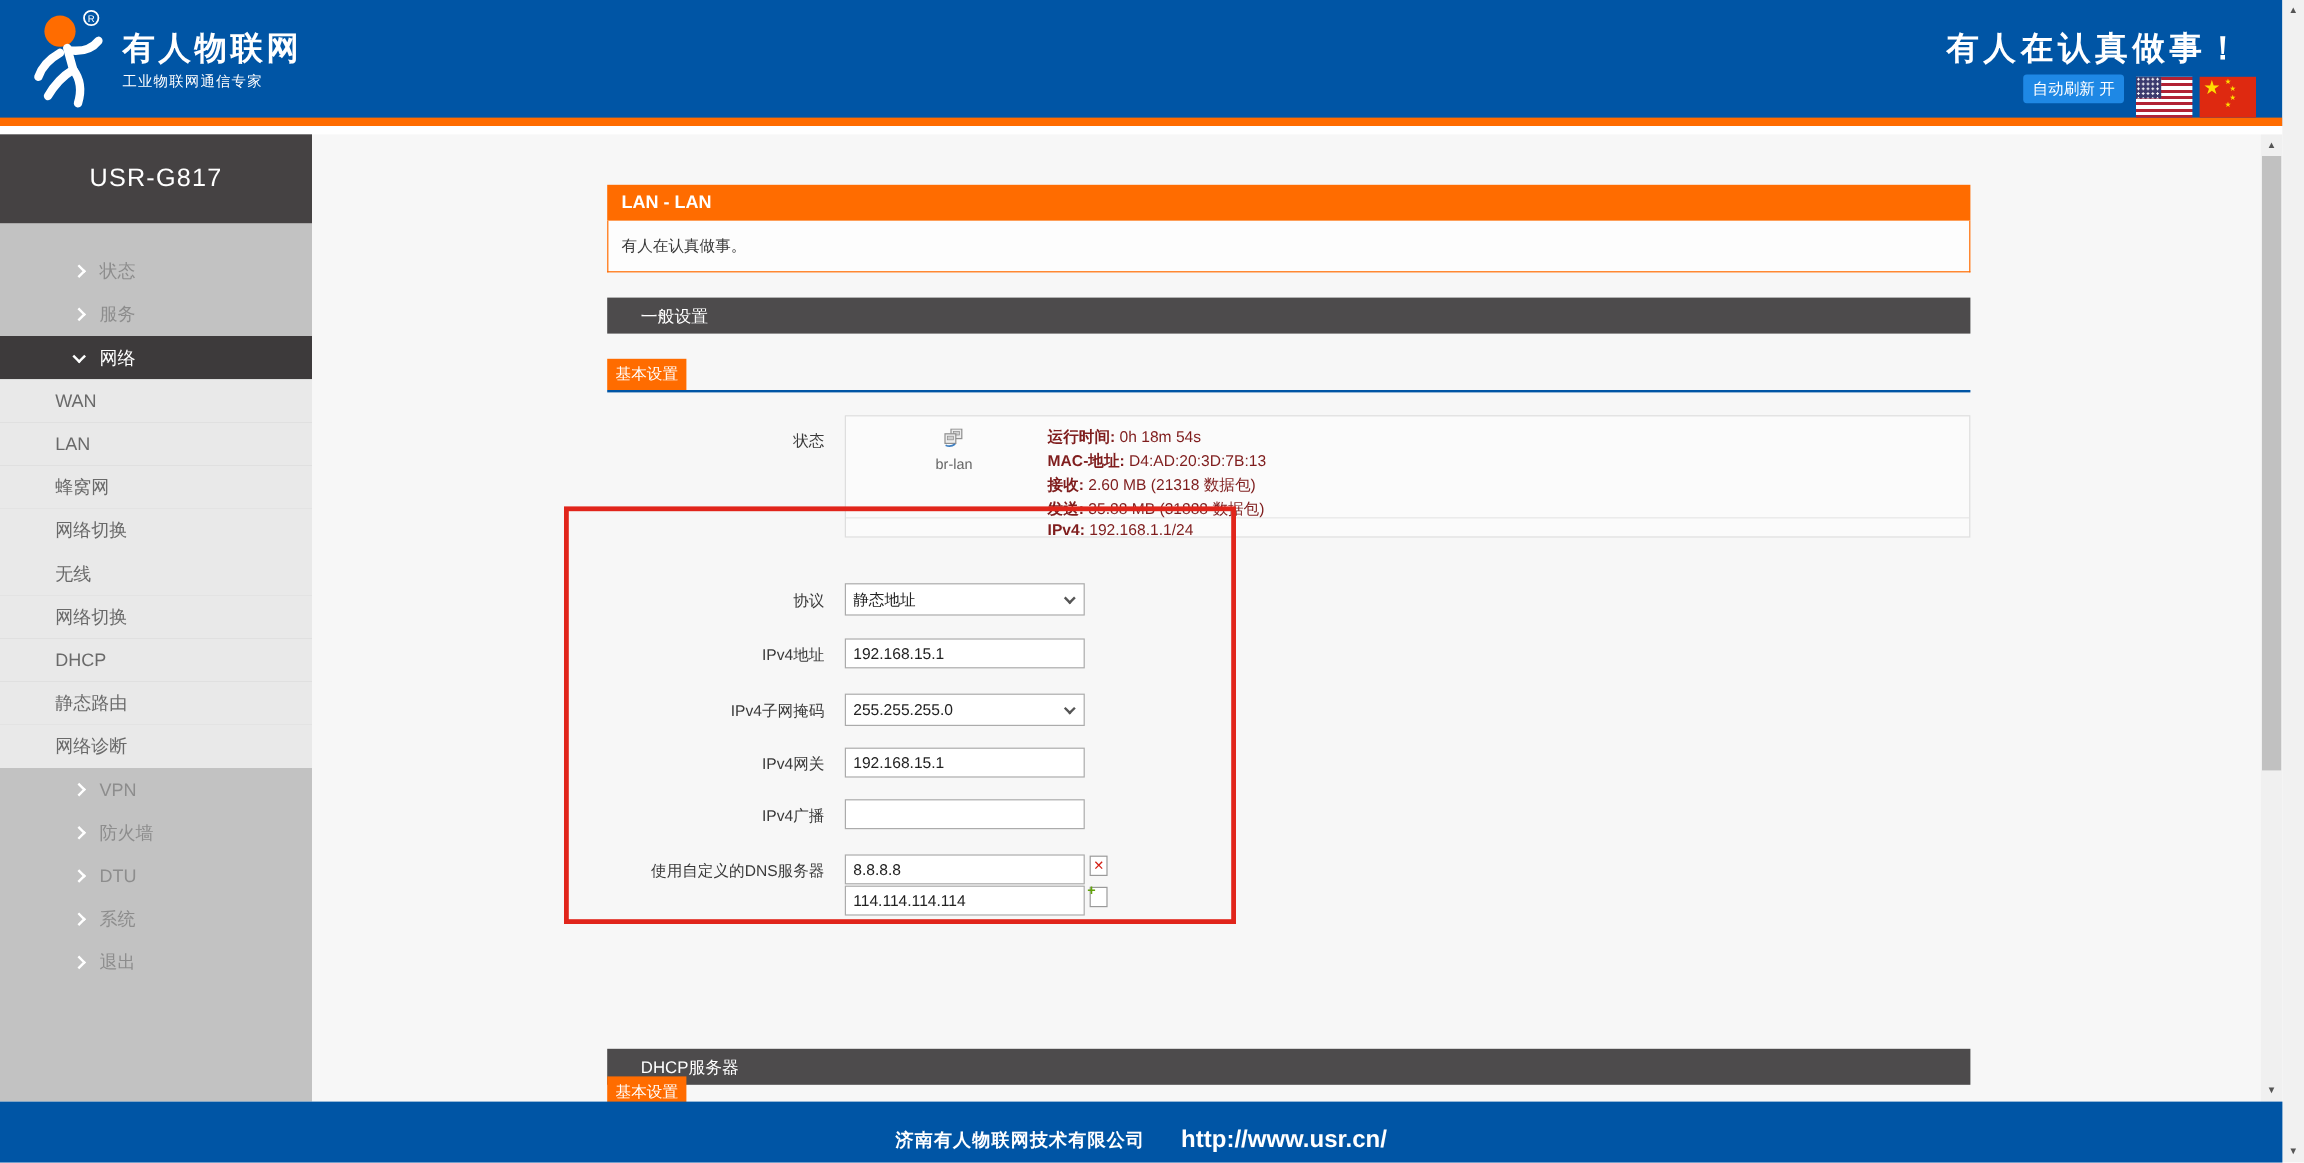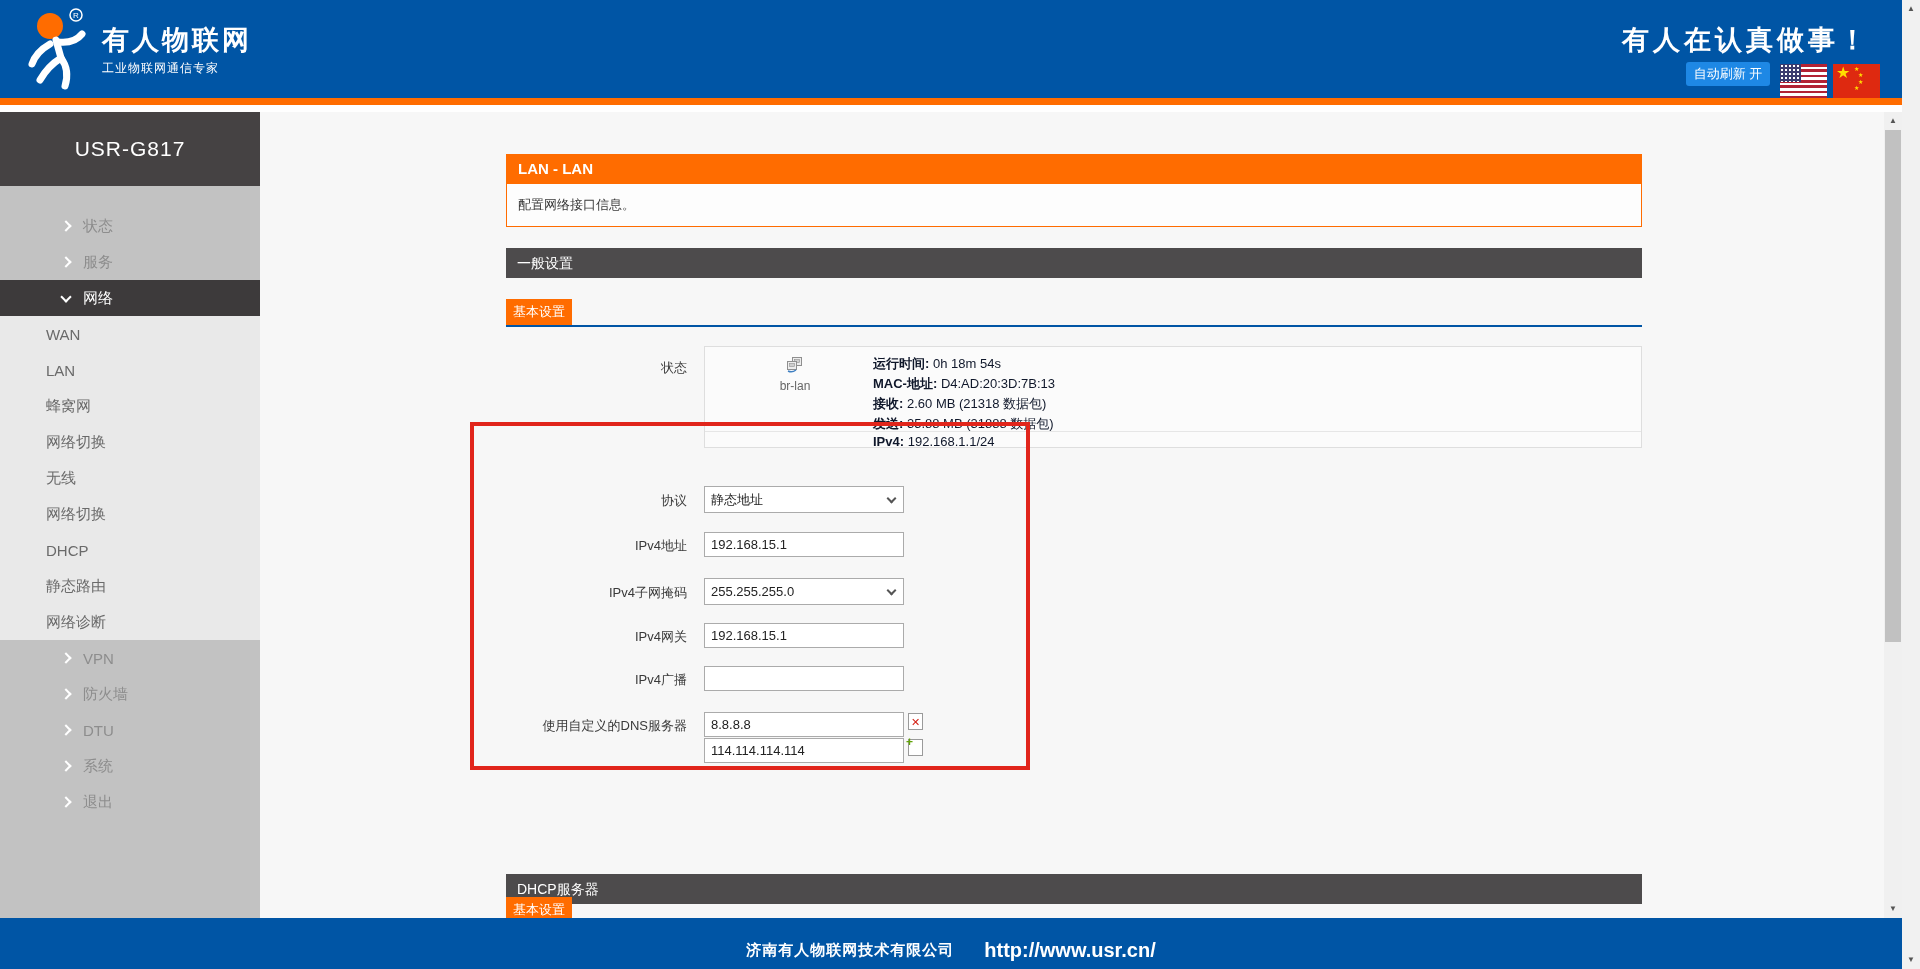--- a/index.html
+++ b/index.html
@@ -47,37 +47,37 @@
 
   
   .content { position:absolute; left:260px; top:112px; width:1624px; height:806px; background:#f7f7f7; }
   .page-titlebar { position:absolute; left:246px; top:42px; width:1136px; height:30px;
                    background:#ff6c00; color:#fff; font-size:15px; font-weight:bold;
                    line-height:30px; padding-left:12px; }
   .page-desc { position:absolute; left:246px; top:72px; width:1136px; height:43px;
                background:#fdfdfd; border:1px solid #ff6c00; border-top:none;
                color:#3a3a3a; font-size:13px; line-height:42px; padding-left:11px; }
   .section-bar { position:absolute; left:246px; width:1136px; height:30px; background:#4d4b4c;
-                 color:#fff; font-size:14px; line-height:30px; padding-left:11px; }
+                 color:#fff; font-size:14px; line-height:30px; padding-left:28px; }
   .section-general { top:136px; }
   .section-dhcp { top:734px;margin-top:28px; }
   .tab { position:absolute; left:246px; width:66px; height:26px; background:#ff6c00; color:#fff;
          font-size:13px; line-height:26px; text-align:center; cursor:pointer; }
   .tab-1 { top:187px; }
   .tab-2 { top:785px; }
   .tab-underline { position:absolute; left:246px; top:213px; width:1136px; height:2px; background:#0055a5; }
 
   .field-label { position:absolute; left:246px; width:181px; text-align:right; color:#3a3a3a;
                  font-size:13px; }
   .status-box { position:absolute; left:444px; top:234px; width:938px; height:102px;
                 background:#fbfbfb; border:1px solid #dedede; }
   .iface-cell { position:absolute; left:40px; top:10px; width:100px; text-align:center; }
   .iface-name { color:#666; font-size:12px; margin-top:2px; }
   .status-divider { position:absolute; left:0; top:84px; width:100%; height:1px; background:#e6e6e6; }
-  .stat-line { position:absolute; left:168px; font-size:13px; color:#0f172a; white-space:nowrap; }
+  .stat-line { position:absolute; left:168px; font-size:13px; color:#7f1d1d; white-space:nowrap; }
   .stat-line b { font-weight:bold; }
 
   .fld { position:absolute; left:444px; width:200px; font-size:13px; color:#222;
          border:1px solid #ababab; background:#fff; font-family:inherit; }
   input.fld { height:25px; padding:0 6px; }
   .select-wrap { position:absolute; left:444px; width:200px; height:27px; }
   .select-wrap select { width:100%; height:100%; border:1px solid #ababab; background:#fff;
          font-size:13px; padding:0 6px; appearance:none; -webkit-appearance:none; font-family:inherit; color:#222; }
   .select-chev { position:absolute; right:9px; top:9px; width:7px; height:7px; pointer-events:none;
          border-right:2px solid #555; border-bottom:2px solid #555; transform:rotate(45deg); }
@@ -201,21 +201,21 @@
       <div class="nav-row nav-item nav-group">
         <span class="chev"></span>
         <span class="label">退出</span>
       </div>
     </div>
   </div>
 
   <div class="content">
 
     <div class="page-titlebar">LAN - LAN</div>
-    <div class="page-desc">配置网络接口信息。</div>
+    <div class="page-desc">有人在认真做事。</div>
 
     <div class="section-bar section-general">一般设置</div>
     <div class="tab tab-1">基本设置</div>
     <div class="tab-underline"></div>
 
     <div class="field-label" style="top:247px;">状态</div>
     <div class="status-box">
       <div class="iface-cell">
         <svg width="18" height="16" viewBox="0 0 18 16">
           <rect x="6.5" y="0.5" width="9" height="8" fill="#ededed" stroke="#8f8f8f"></rect>

